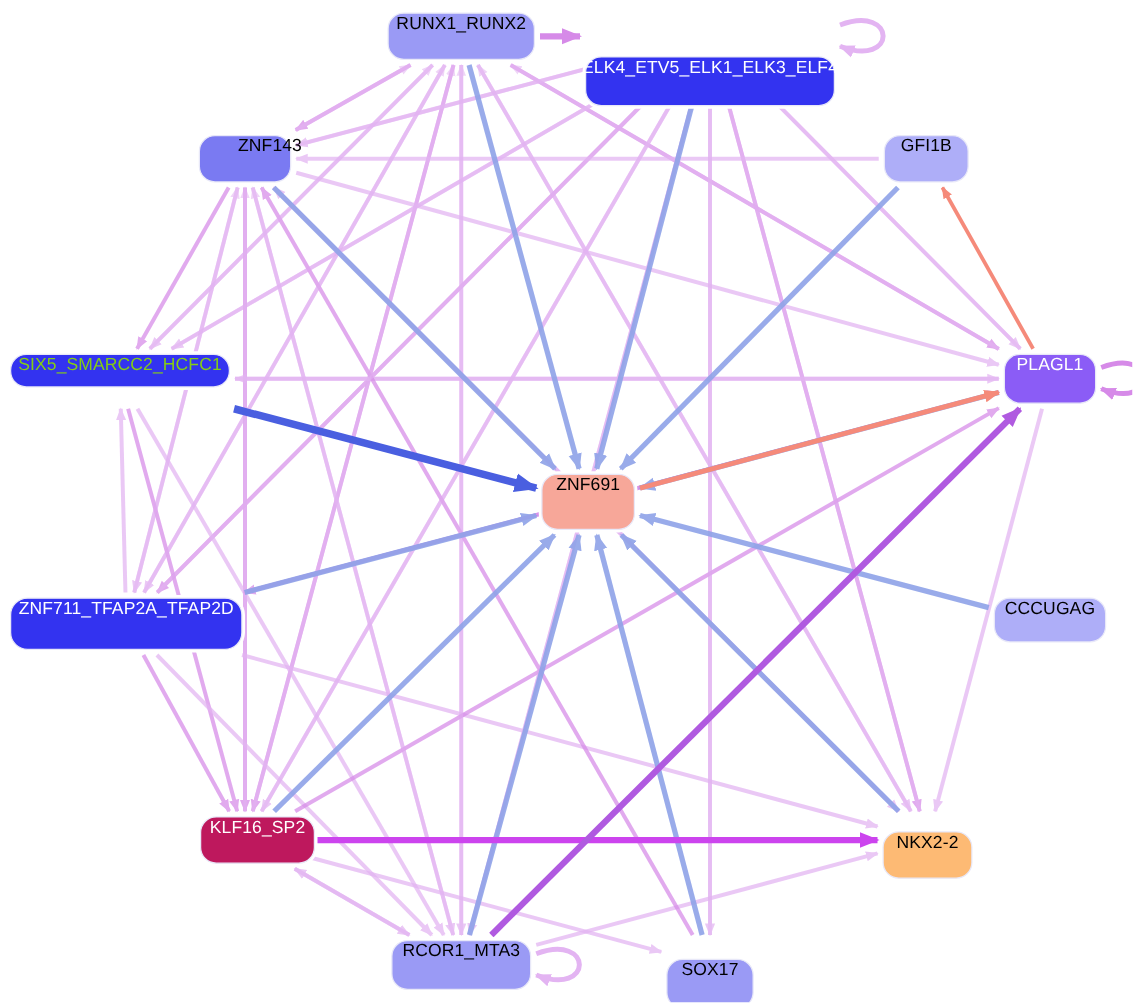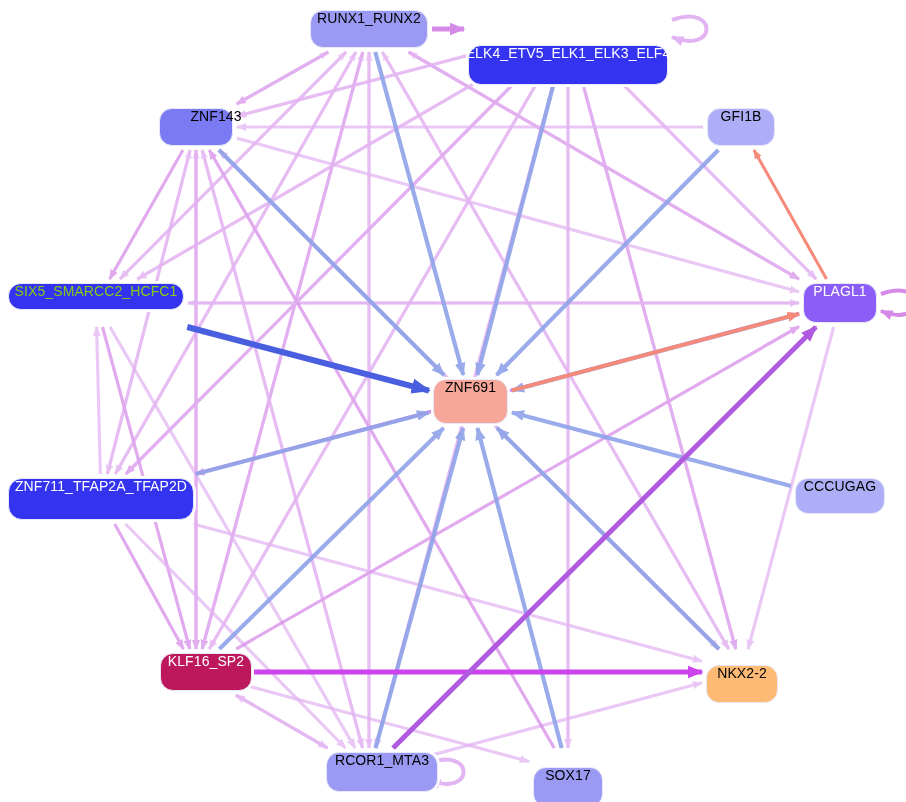--- a/index.html
+++ b/index.html
@@ -394,20 +394,20 @@
       </div>
       <div class="node" style="left: 795px; top: 478px; width: 90px; height: 36px; background: rgb(174, 174, 248); color: rgb(0, 0, 0);">
         <span class="node-label">CCCUGAG</span>
       </div>
       <div class="node" style="left: 150px; top: 653px; width: 92px; height: 38px; background: #be185d; color: rgb(255, 255, 255); margin-left: 10px;">
         <span class="node-label">KLF16_SP2</span>
       </div>
       <div class="node" style="left: 706px; top: 653px; width: 72px; height: 38px; background: #fdba74; color: rgb(0, 0, 0); margin-top: 12px;">
         <span class="node-label">NKX2-2</span>
       </div>
-      <div class="node" style="left: 326px; top: 752px; width: 112px; height: 40px; background: rgb(154, 154, 245); color: rgb(0, 0, 0);">
+      <div class="node" style="left: 313px; top: 752px; width: 112px; height: 40px; background: rgb(154, 154, 245); color: rgb(0, 0, 0);">
         <span class="node-label">RCOR1_MTA3</span>
       </div>
       <div class="node" style="left: 533px; top: 752px; width: 70px; height: 40px; background: rgb(154, 154, 245); color: rgb(0, 0, 0); margin-top: 15px;">
         <span class="node-label">SOX17</span>
       </div>
     </div>
 </div>
 
 </body></html>

